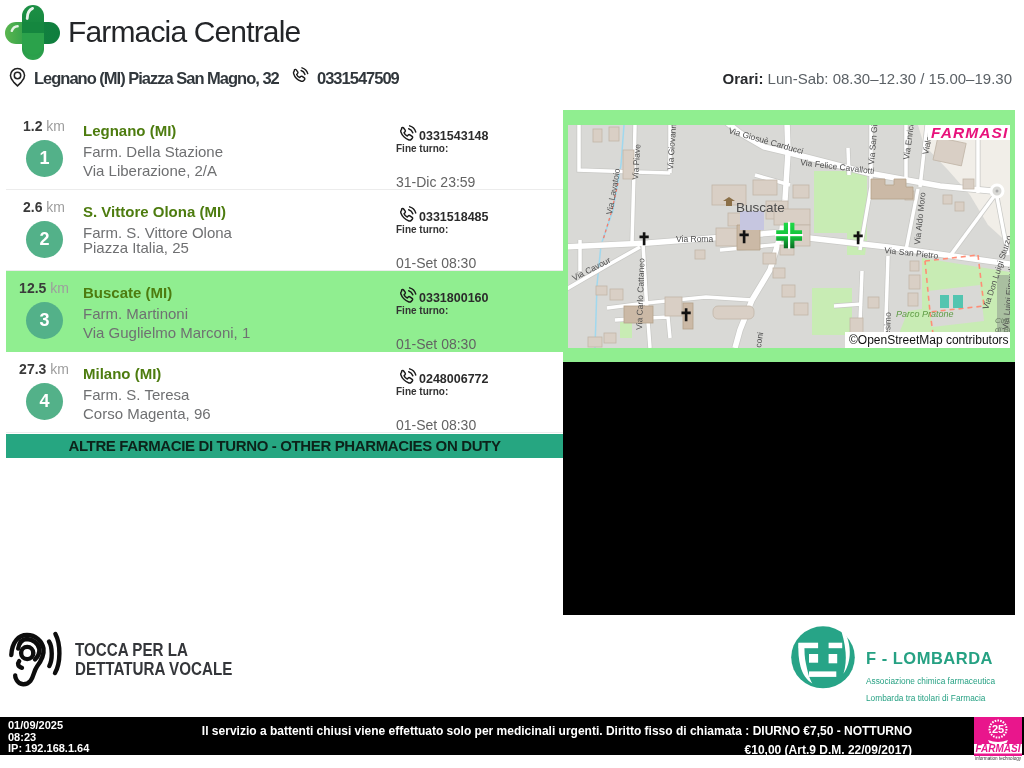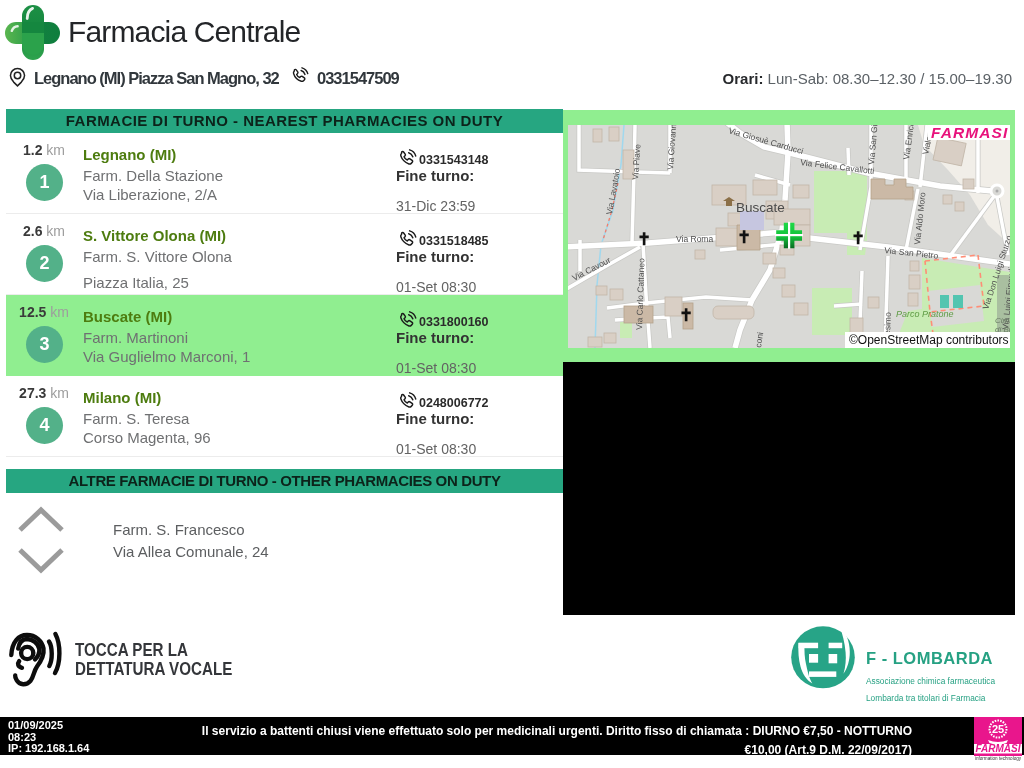--- a/index.html
+++ b/index.html
@@ -13,21 +13,21 @@
 .hdr{height:24px;background:#26a681;color:#0c231a;font-size:15px;font-weight:bold;text-align:center;line-height:24px;letter-spacing:0.45px}
 .row{position:relative;height:81px;border-bottom:1px solid #ececec;background:#fff}
 .row.hl{background:#90ee90;border-bottom:none}
 .dist{position:absolute;left:0;top:9px;width:76px;text-align:center;font-size:14px;color:#9d9d9d}
 .dist b{color:#3a3a3a;font-size:14px}
 .num{position:absolute;left:20px;top:31px;width:37px;height:37px;border-radius:50%;background:#53b189;color:#fff;font-size:18px;font-weight:bold;text-align:center;line-height:37px}
 .city{position:absolute;left:77px;top:13px;font-size:15px;font-weight:bold;color:#4d7c0f}
 .gline{position:absolute;left:77px;font-size:15px;color:#6f7072}
 .ph{position:absolute;left:390px;top:16px;font-size:12.5px;font-weight:bold;color:#2b2b2b}
 .ph svg{vertical-align:-6px;margin-right:2px}
-.ft{position:absolute;left:390px;top:34px;font-size:15px;font-weight:bold;color:#333}
+.ft{position:absolute;left:390px;top:34px;font-size:10px;font-weight:bold;color:#333}
 .fd{position:absolute;left:390px;top:65px;font-size:14px;color:#636363}
 .others{position:relative;height:110px}
 .oline{position:absolute;left:107px;font-size:15px;color:#5c5e60}
 .tocca{left:75px;top:640px;font-size:18.5px;font-weight:bold;color:#34363a;line-height:19.2px;transform:scaleX(0.82);transform-origin:left top;white-space:nowrap}
 .mapwrap{left:563px;top:110px;width:452px;height:252px;background:#90ee90}
 .blackbox{left:563px;top:362px;width:452px;height:253px;background:#000}
 .footer{left:0;top:717px;width:1024px;height:38px;background:#000;color:#fff}
 .fleft{position:absolute;left:8px;top:3px;font-size:11px;font-weight:bold;line-height:11.5px}
 .fcenter{position:absolute;left:112px;top:5px;width:800px;text-align:right;font-size:12px;font-weight:bold;line-height:19px}
 .flomt1{left:866px;top:648.5px;color:#26a183;font-size:16.5px;font-weight:bold;letter-spacing:0.5px;white-space:nowrap}
@@ -66,21 +66,20 @@
 <div class="abs addr">Legnano (MI) Piazza San Magno, 32</div>
 <svg class="abs" style="left:289px;top:67px" width="20" height="20" viewBox="0 0 24 24">
  <path d="M6.6 3.2 c.6-.6 1.6-.5 2.1.2 l1.8 2.5 c.4.6.3 1.4-.2 1.9 l-1.1 1.1 c.5 1.3 2.4 3.2 3.7 3.7 l1.1-1.1 c.5-.5 1.3-.6 1.9-.2 l2.5 1.8 c.7.5.8 1.5.2 2.1 l-1.2 1.2 c-.7.7-1.7 1-2.6.7 -4-1.2-8.1-5.3-9.3-9.3 -.3-.9 0-1.9.7-2.6 Z" fill="none" stroke="#1b1b1b" stroke-width="1.7" stroke-linejoin="round"></path>
  <path d="M14.5 4.2 c2 .6 4 2.6 4.7 4.7" fill="none" stroke="#1b1b1b" stroke-width="1.7" stroke-linecap="round"></path>
  <path d="M15.6 1 c3.2.9 6 3.7 6.9 6.9" fill="none" stroke="#1b1b1b" stroke-width="1.7" stroke-linecap="round"></path>
 </svg>
 <div class="abs addr" style="left:317px">0331547509</div>
 <div class="abs orari"><b>Orari:</b> Lun-Sab: 08.30–12.30 / 15.00–19.30</div>
 
 <div class="abs panel">
- <div class="hdr">FARMACIE DI TURNO - NEAREST PHARMACIES ON DUTY</div>
 
  <div class="row">
   <div class="dist"><b>1.2</b> km</div>
   <div class="num">1</div>
   <div class="city">Legnano (MI)</div>
   <div class="gline" style="top:34px">Farm. Della Stazione</div>
   <div class="gline" style="top:53px">Via Liberazione, 2/A</div>
   <div class="ph"><svg width="21" height="21" viewBox="0 0 24 24">
           <path d="M6.6 3.2 c.6-.6 1.6-.5 2.1.2 l1.8 2.5 c.4.6.3 1.4-.2 1.9 l-1.1 1.1 c.5 1.3 2.4 3.2 3.7 3.7 l1.1-1.1 c.5-.5 1.3-.6 1.9-.2 l2.5 1.8 c.7.5.8 1.5.2 2.1 l-1.2 1.2 c-.7.7-1.7 1-2.6.7 -4-1.2-8.1-5.3-9.3-9.3 -.3-.9 0-1.9.7-2.6 Z" fill="none" stroke="#1b1b1b" stroke-width="1.7" stroke-linejoin="round"></path>
           <path d="M14.5 4.2 c2 .6 4 2.6 4.7 4.7" fill="none" stroke="#1b1b1b" stroke-width="1.7" stroke-linecap="round"></path>
@@ -88,21 +87,21 @@
         </svg>0331543148</div>
   <div class="ft">Fine turno:</div>
   <div class="fd">31-Dic 23:59</div>
  </div>
 
  <div class="row">
   <div class="dist"><b>2.6</b> km</div>
   <div class="num">2</div>
   <div class="city">S. Vittore Olona (MI)</div>
   <div class="gline" style="top:34px">Farm. S. Vittore Olona</div>
-  <div class="gline" style="top:60px">Piazza Italia, 25</div>
+  <div class="gline" style="top:49px">Piazza Italia, 25</div>
   <div class="ph"><svg width="21" height="21" viewBox="0 0 24 24">
           <path d="M6.6 3.2 c.6-.6 1.6-.5 2.1.2 l1.8 2.5 c.4.6.3 1.4-.2 1.9 l-1.1 1.1 c.5 1.3 2.4 3.2 3.7 3.7 l1.1-1.1 c.5-.5 1.3-.6 1.9-.2 l2.5 1.8 c.7.5.8 1.5.2 2.1 l-1.2 1.2 c-.7.7-1.7 1-2.6.7 -4-1.2-8.1-5.3-9.3-9.3 -.3-.9 0-1.9.7-2.6 Z" fill="none" stroke="#1b1b1b" stroke-width="1.7" stroke-linejoin="round"></path>
           <path d="M14.5 4.2 c2 .6 4 2.6 4.7 4.7" fill="none" stroke="#1b1b1b" stroke-width="1.7" stroke-linecap="round"></path>
           <path d="M15.6 1 c3.2.9 6 3.7 6.9 6.9" fill="none" stroke="#1b1b1b" stroke-width="1.7" stroke-linecap="round"></path>
         </svg>0331518485</div>
   <div class="ft">Fine turno:</div>
   <div class="fd">01-Set 08:30</div>
  </div>
 
  <div class="row hl">
@@ -127,29 +126,21 @@
   <div class="gline" style="top:34px">Farm. S. Teresa</div>
   <div class="gline" style="top:53px">Corso Magenta, 96</div>
   <div class="ph"><svg width="21" height="21" viewBox="0 0 24 24">
           <path d="M6.6 3.2 c.6-.6 1.6-.5 2.1.2 l1.8 2.5 c.4.6.3 1.4-.2 1.9 l-1.1 1.1 c.5 1.3 2.4 3.2 3.7 3.7 l1.1-1.1 c.5-.5 1.3-.6 1.9-.2 l2.5 1.8 c.7.5.8 1.5.2 2.1 l-1.2 1.2 c-.7.7-1.7 1-2.6.7 -4-1.2-8.1-5.3-9.3-9.3 -.3-.9 0-1.9.7-2.6 Z" fill="none" stroke="#1b1b1b" stroke-width="1.7" stroke-linejoin="round"></path>
           <path d="M14.5 4.2 c2 .6 4 2.6 4.7 4.7" fill="none" stroke="#1b1b1b" stroke-width="1.7" stroke-linecap="round"></path>
           <path d="M15.6 1 c3.2.9 6 3.7 6.9 6.9" fill="none" stroke="#1b1b1b" stroke-width="1.7" stroke-linecap="round"></path>
         </svg>0248006772</div>
   <div class="ft">Fine turno:</div>
   <div class="fd">01-Set 08:30</div>
  </div>
- <div class="hdr" style="margin-top:12px;letter-spacing:-0.37px">ALTRE FARMACIE DI TURNO - OTHER PHARMACIES ON DUTY</div>
- <div class="others">
-  <svg class="abs" style="left:10px;top:13px" width="50" height="70" viewBox="0 0 50 70">
-   <path d="M4 24 L25 4 L46 24" fill="none" stroke="#9b9b9b" stroke-width="5"></path>
-   <path d="M4 44 L25 64 L46 44" fill="none" stroke="#9b9b9b" stroke-width="5"></path>
-  </svg>
-  <div class="oline" style="top:28px">Farm. S. Francesco</div>
-  <div class="oline" style="top:50px">Via Allea Comunale, 24</div>
- </div>
+ <div class="hdr" style="margin-top:1px;letter-spacing:-0.37px">ALTRE FARMACIE DI TURNO - OTHER PHARMACIES ON DUTY</div>
 </div>
 
 <div class="abs mapwrap" id="mapwrap">
 <svg style="position:absolute;left:5px;top:15px" width="442" height="223" viewBox="0 0 442 223" font-family="Liberation Sans, sans-serif">
  <rect x="0" y="0" width="442" height="223" fill="#d9d9d6"></rect>
 
  <polygon points="350,0 442,0 442,70 402,70 380,45 356,20" fill="#f1eee8"></polygon>
  <polygon points="402,70 442,70 442,120 420,100" fill="#f1eee8"></polygon>
 
  <rect x="246" y="46" width="53" height="62" fill="#c8ecb4"></rect>

